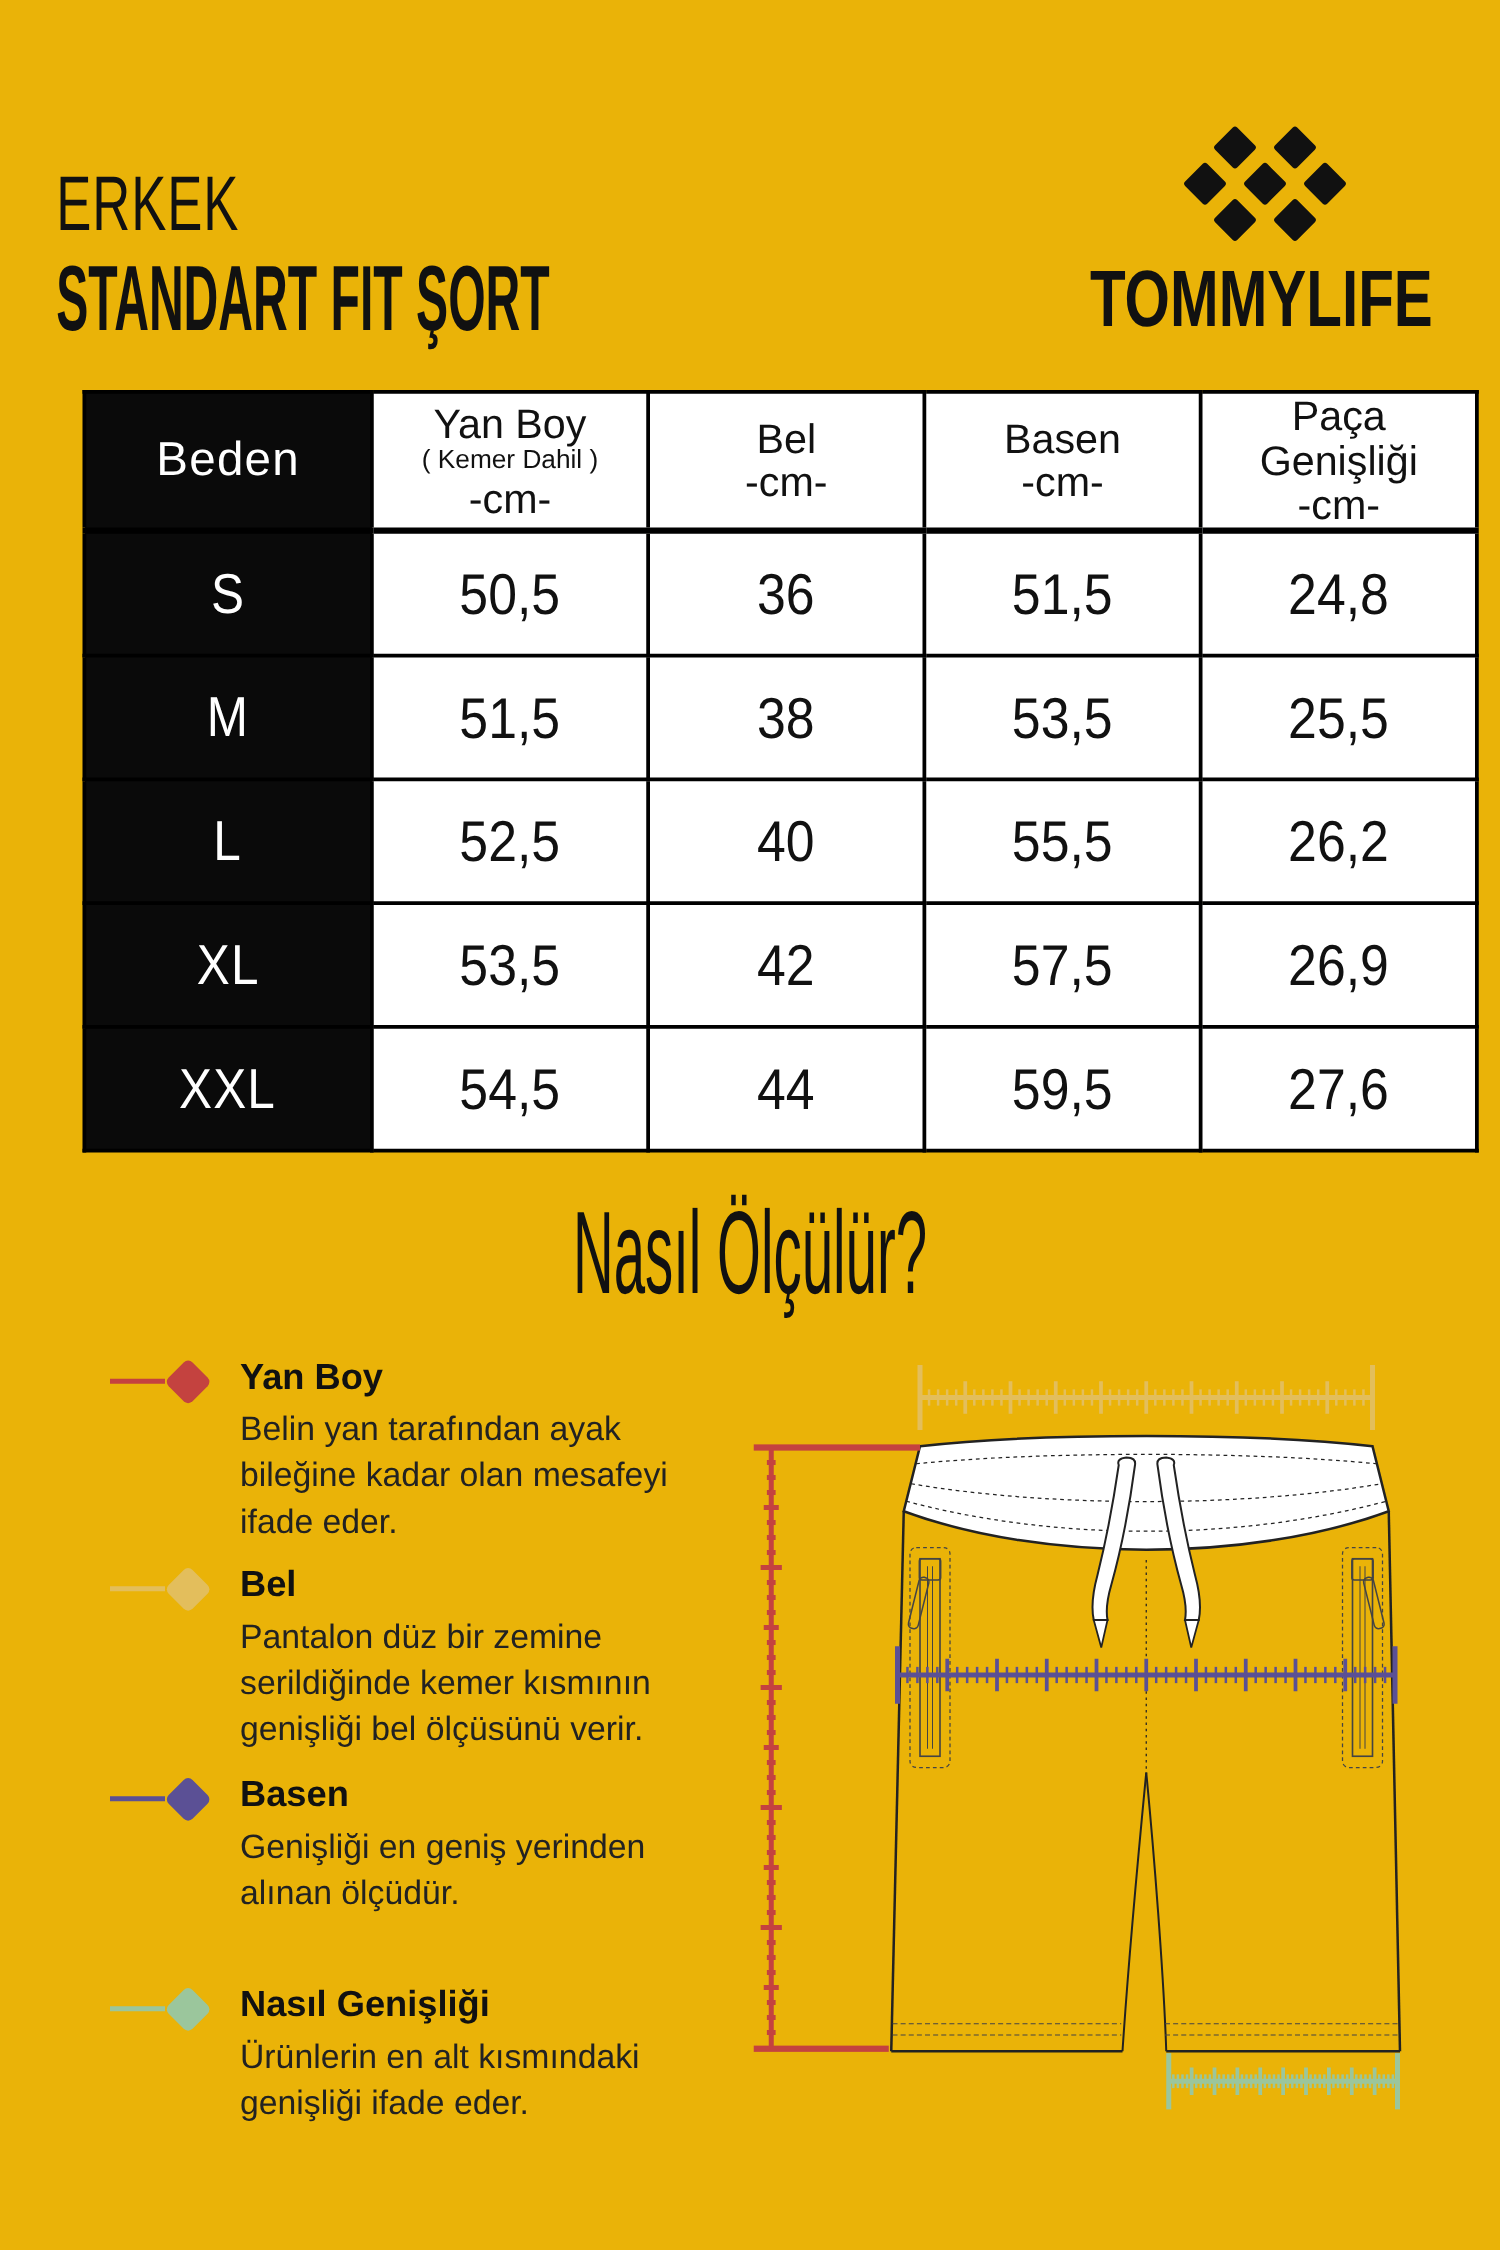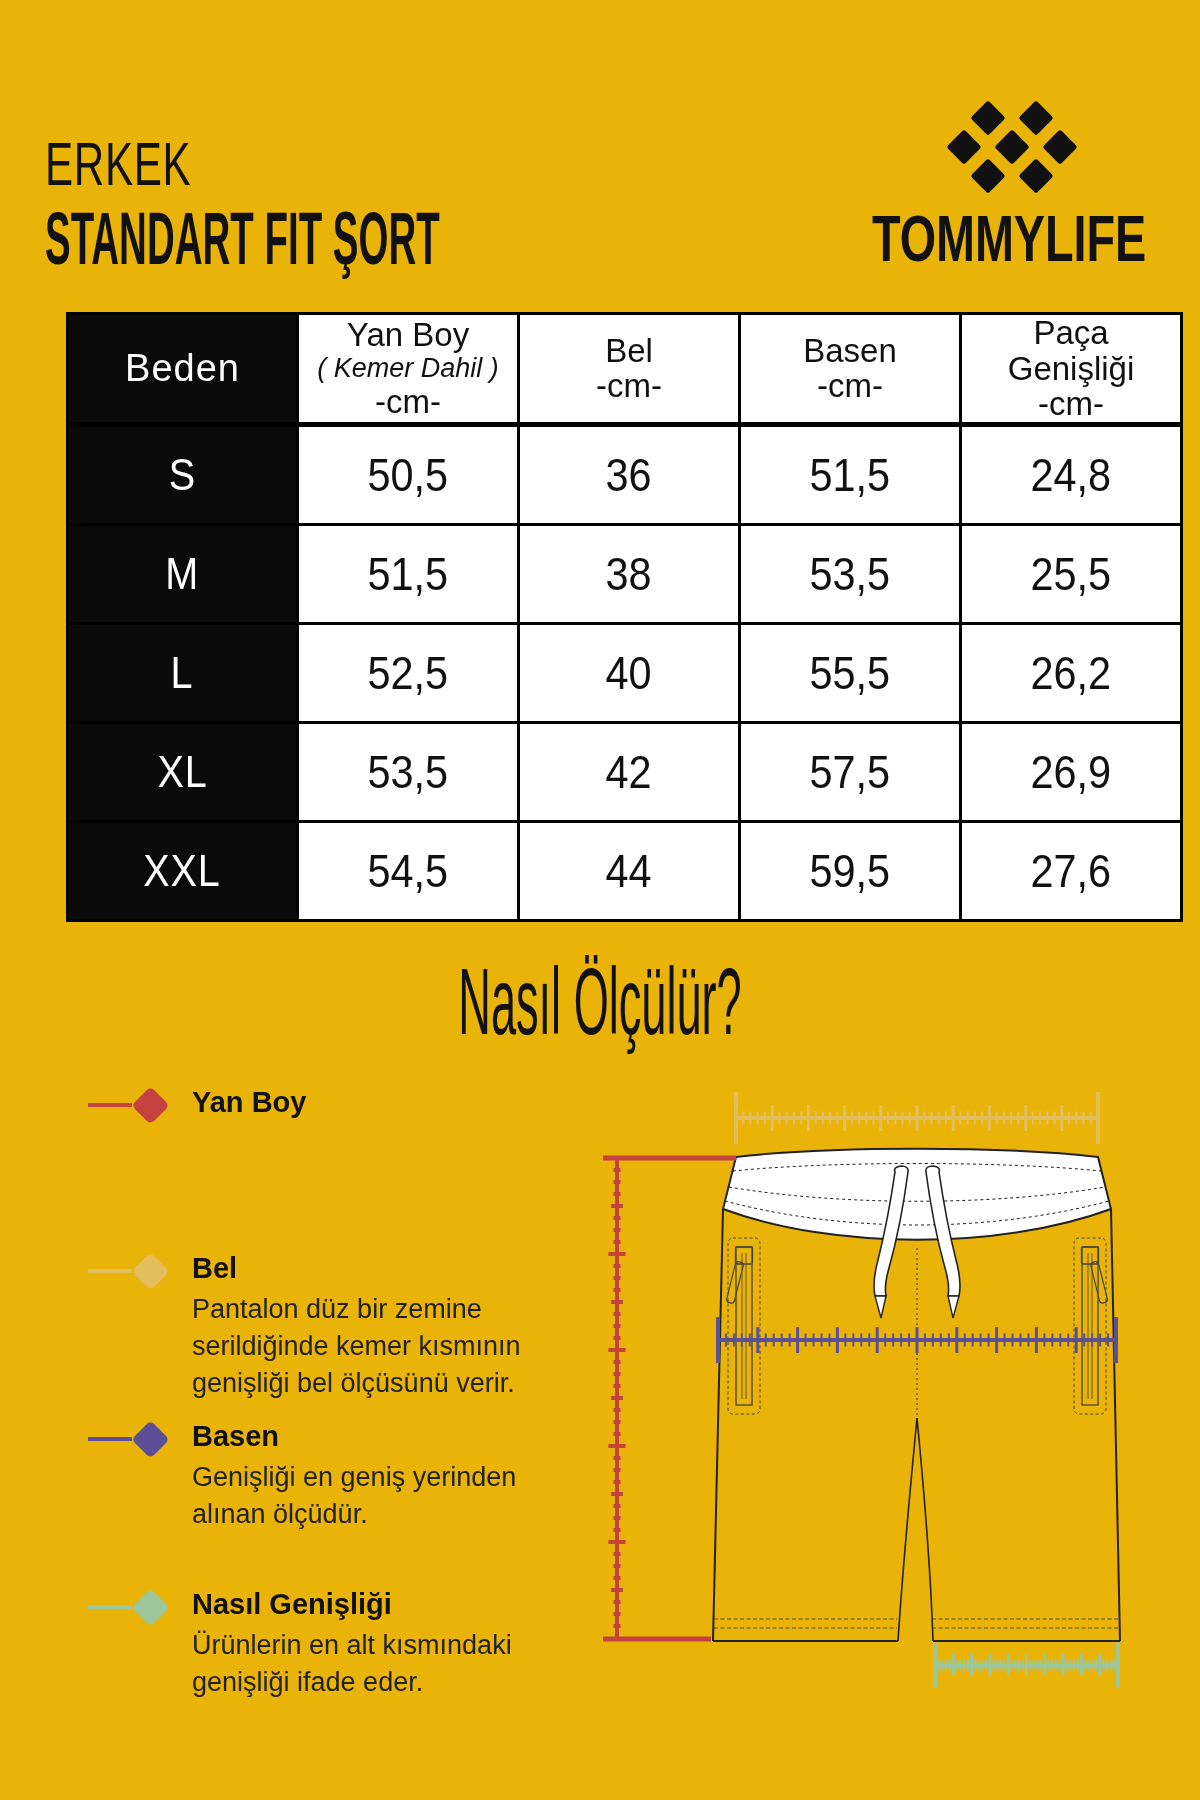--- a/index.html
+++ b/index.html
@@ -16,21 +16,21 @@
            transform:scaleX(.73);transform-origin:left top;white-space:nowrap;}
 
   
   .size-table-wrap{position:absolute;left:42px;top:312px;padding-left:24px;}
   table.size-table{border-collapse:collapse;table-layout:fixed;}
   table.size-table td{border:3px solid #000;height:96px;text-align:center;vertical-align:middle;
             padding:0;background:#fff;}
   table.size-table tr.head td{border-bottom-width:5px;}
   td.dark{background:#0a0a0a !important;color:#fff;border-color:#000 !important;}
   .h1{font-size:33px;line-height:1.08;}
-  .h2{font-size:27px;line-height:1.15;font-style:italic;}
+  .h2{font-size:21px;line-height:1.15;}
   .corner{font-size:38px;letter-spacing:1px;}
   .size-label{display:inline-block;font-size:45px;transform:scaleX(.88);letter-spacing:1px;}
   .num{display:inline-block;font-size:46px;transform:scaleX(.9);}
 
   
   .howto{position:absolute;left:0;top:948px;width:1200px;text-align:center;font-size:94px;
          font-weight:400;transform:scaleX(.48);transform-origin:center top;white-space:nowrap;}
 
   
   .legend-item{position:absolute;left:88px;display:flex;align-items:flex-start;}
@@ -139,20 +139,21 @@
 
   <div class="howto">Nasıl Ölçülür?</div>
 
   <div class="legend-item" style="top:1086px">
     <span class="pointer">
         <span class="pline c-red"></span>
         <span class="diamond c-red"></span>
       </span>
     <div class="ltext">
       <div class="ltitle">Yan Boy</div>
+      <div class="ldesc">Belin yan tarafından ayak bileğine kadar olan mesafeyi ifade eder.</div>
     </div>
   </div>
   <div class="legend-item" style="top:1252px">
     <span class="pointer">
         <span class="pline c-gold"></span>
         <span class="diamond c-gold"></span>
       </span>
     <div class="ltext">
       <div class="ltitle">Bel</div>
       <div class="ldesc">Pantalon düz bir zemine serildiğinde kemer kısmının genişliği bel ölçüsünü verir.</div>

